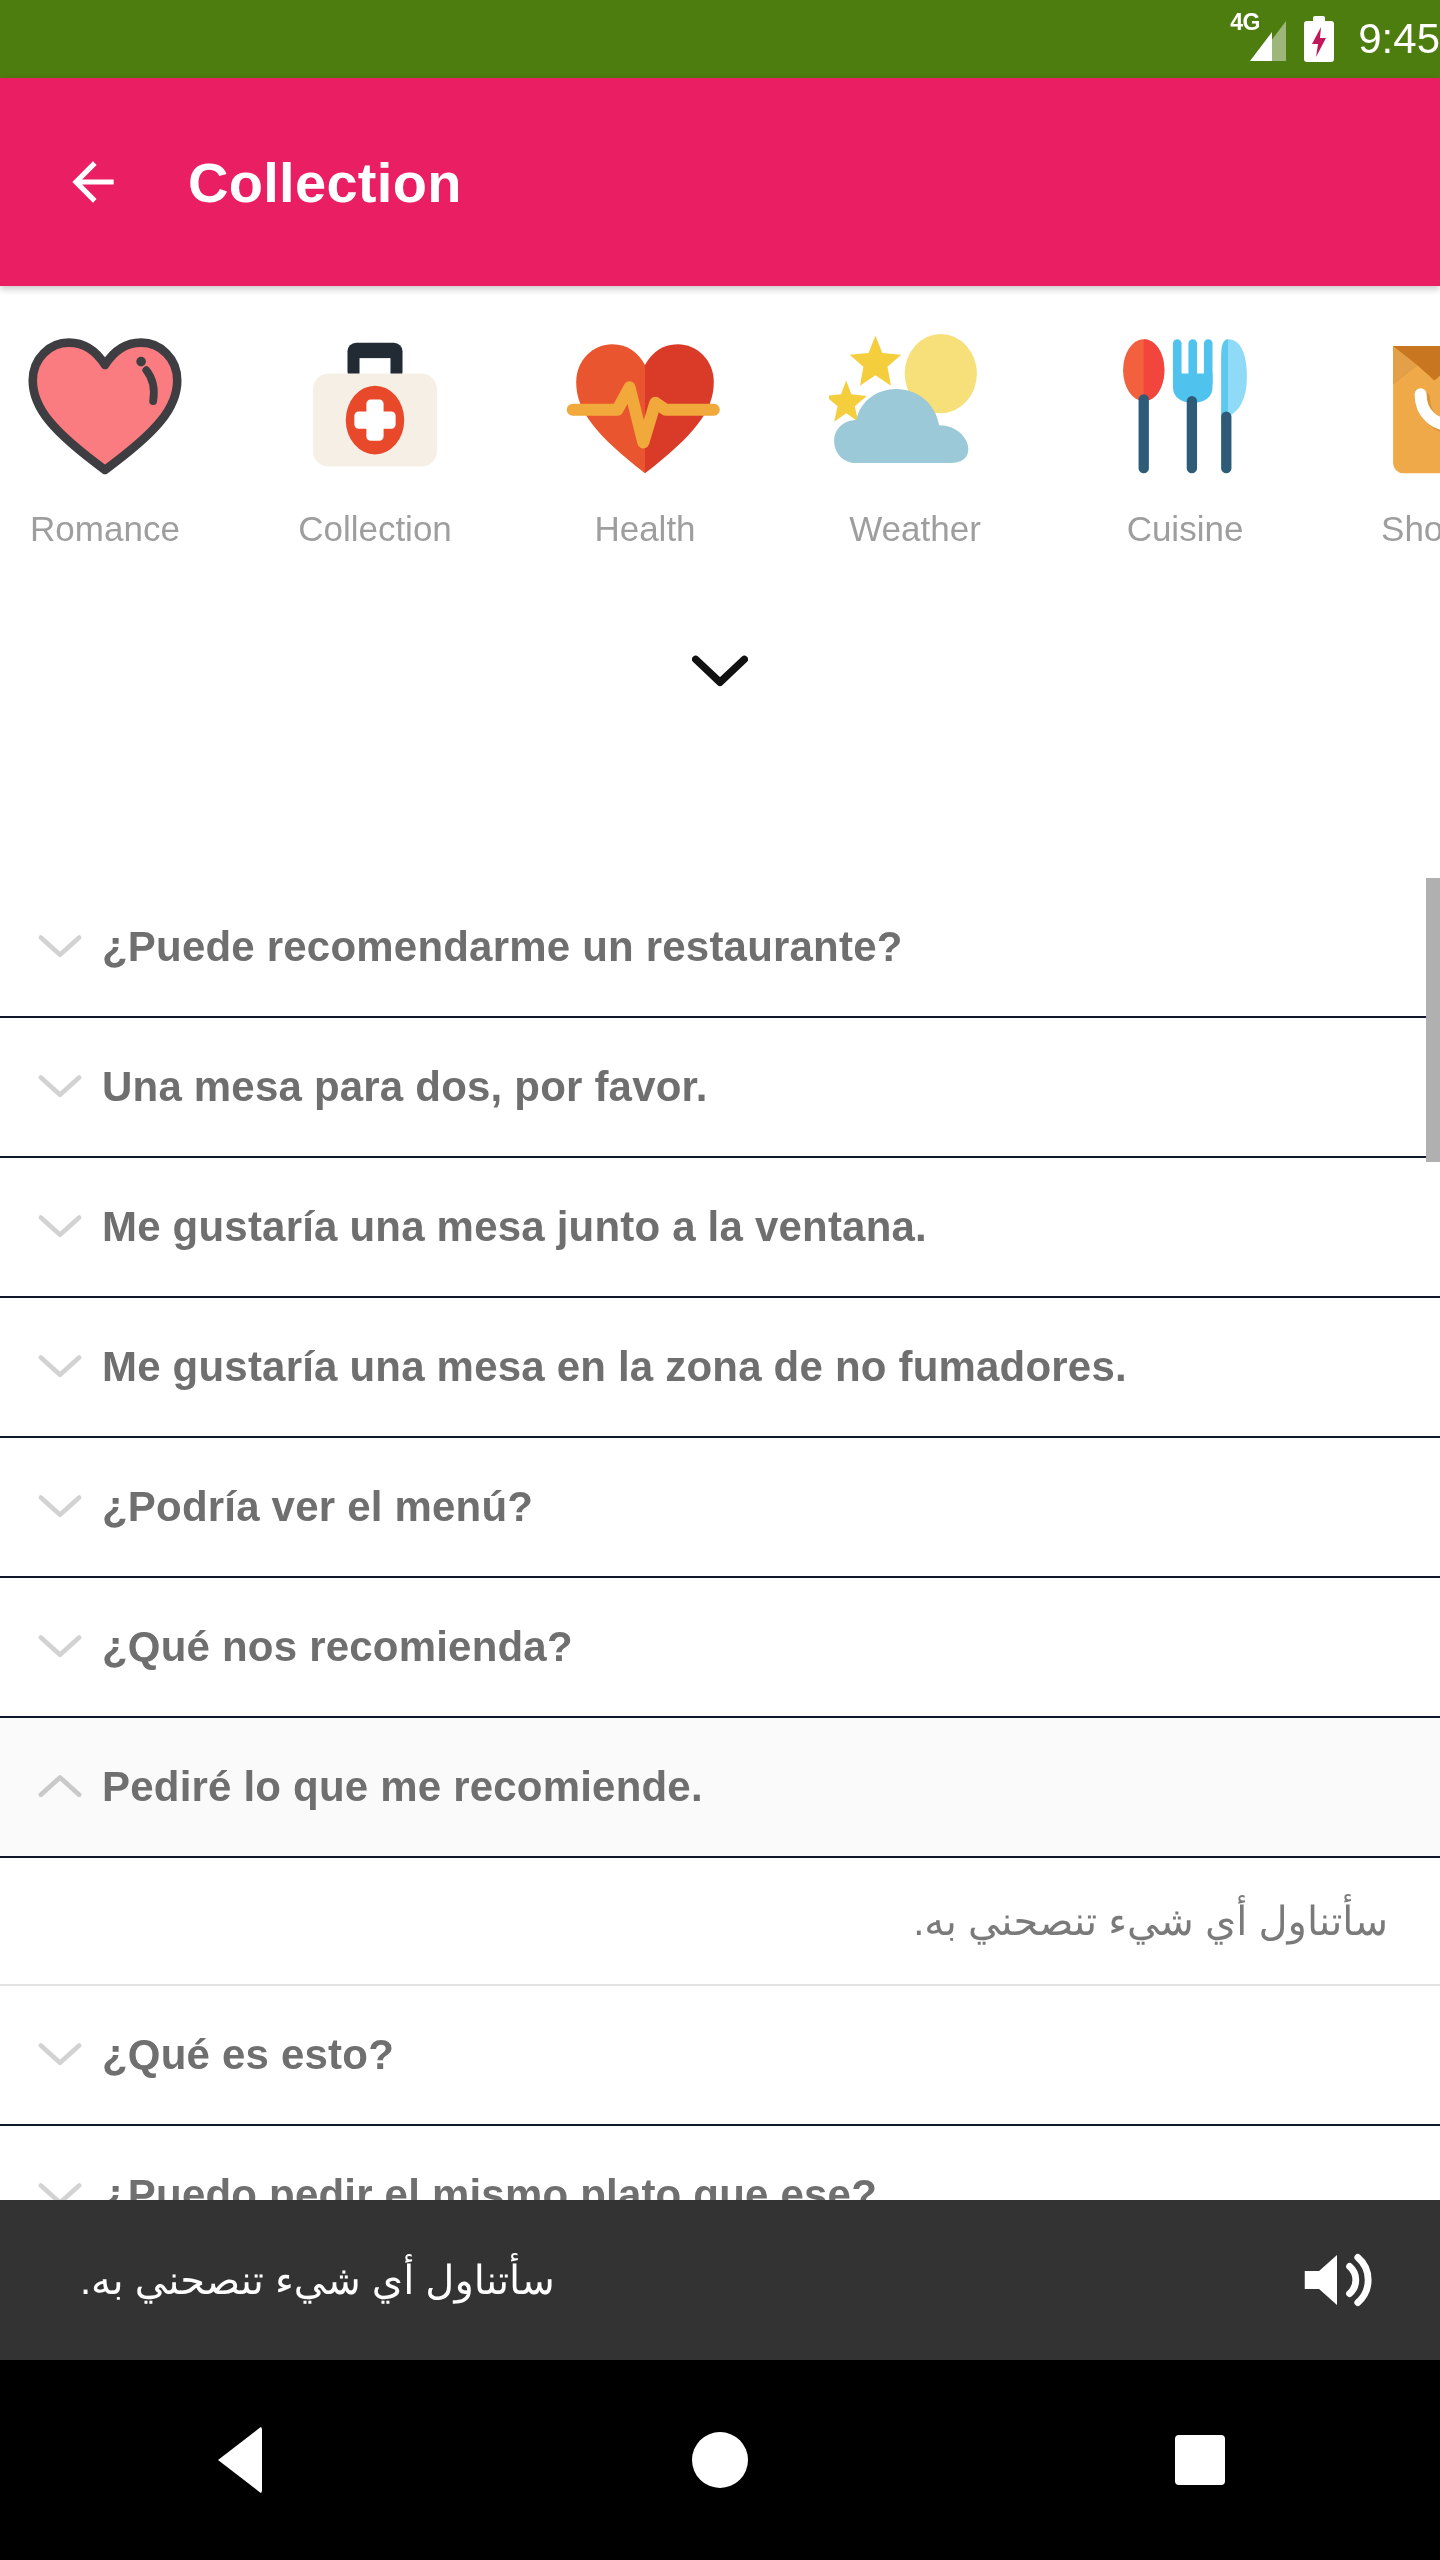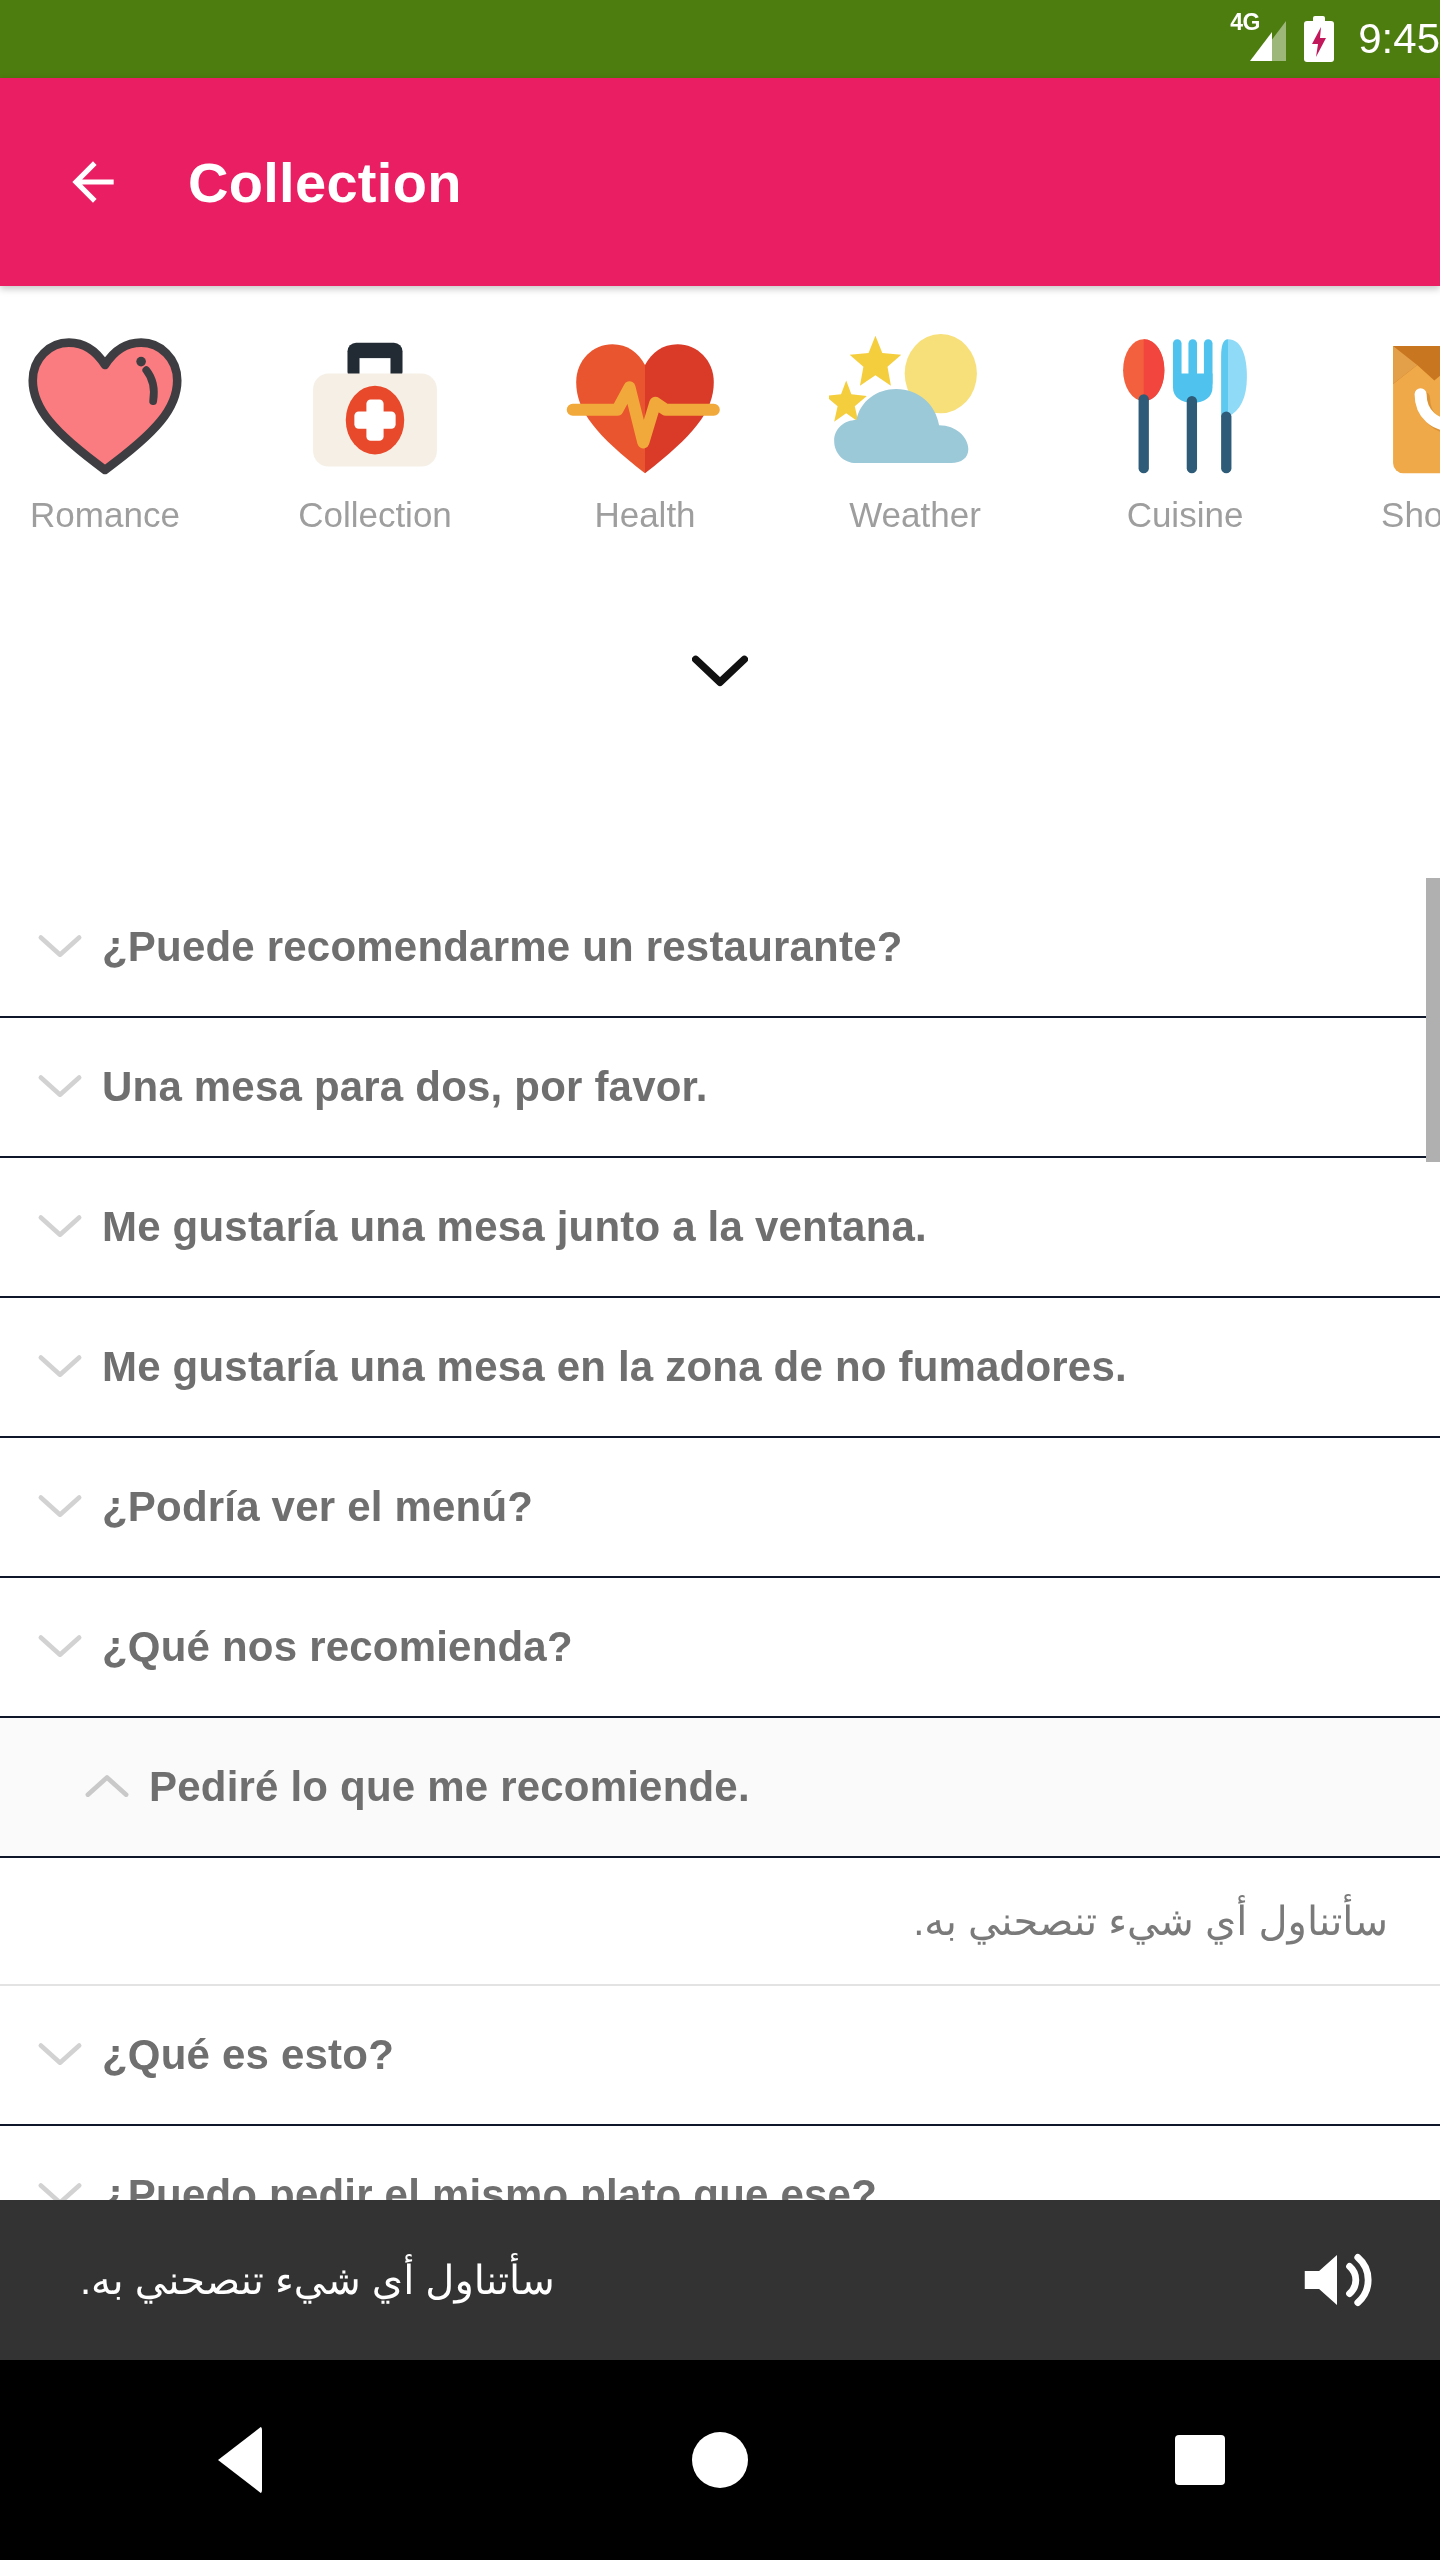--- a/index.html
+++ b/index.html
@@ -76,21 +76,21 @@
   .catrow {
     position: absolute; top: 36px; left: -30px;
     display: flex; align-items: flex-start;
   }
   .cat {
     width: 270px; display: flex; flex-direction: column; align-items: center;
     cursor: pointer;
   }
   .cat-icon { width: 172px; height: 172px; position: relative; }
   .cat-label {
-    color: #9e9e9e; font-size: 35px; 
+    margin-top: 14px; color: #9e9e9e; font-size: 35px; 
     line-height: 1.18; max-width: 170px; word-wrap: break-word;
   }
   .expand-chev {
     position: absolute; left: 0; right: 0; bottom: 30px;
     display: flex; justify-content: center; cursor: pointer;
   }
 
   
   .tabs {
     position: absolute; top: 720px; left: 0; width: 1440px; height: 158px;
@@ -113,21 +113,21 @@
   .listwrap {
     position: absolute; top: 878px; left: 0; width: 1440px; height: 1322px;
     background: #fff; overflow: hidden;
   }
   .row {
     position: relative; width: 1440px; height: 140px;
     display: flex; align-items: center;
     border-bottom: 2px solid #0f172a;
     background: #fff; cursor: pointer;
   }
-  .row.expanded { background: #fafafa; padding-left: 47px; }
+  .row.expanded { background: #fafafa; }
   .row-chev {
     width: 60px; height: 60px; margin-left: 30px; margin-right: 12px;
     display: flex; align-items: center; justify-content: center;
     flex: 0 0 auto;
   }
   .row-text {
     color: #6f6f6f; font-size: 42px; font-weight: bold; letter-spacing: 0.2px;
   }
   .translation-row {
     position: relative; width: 1440px; height: 128px;

